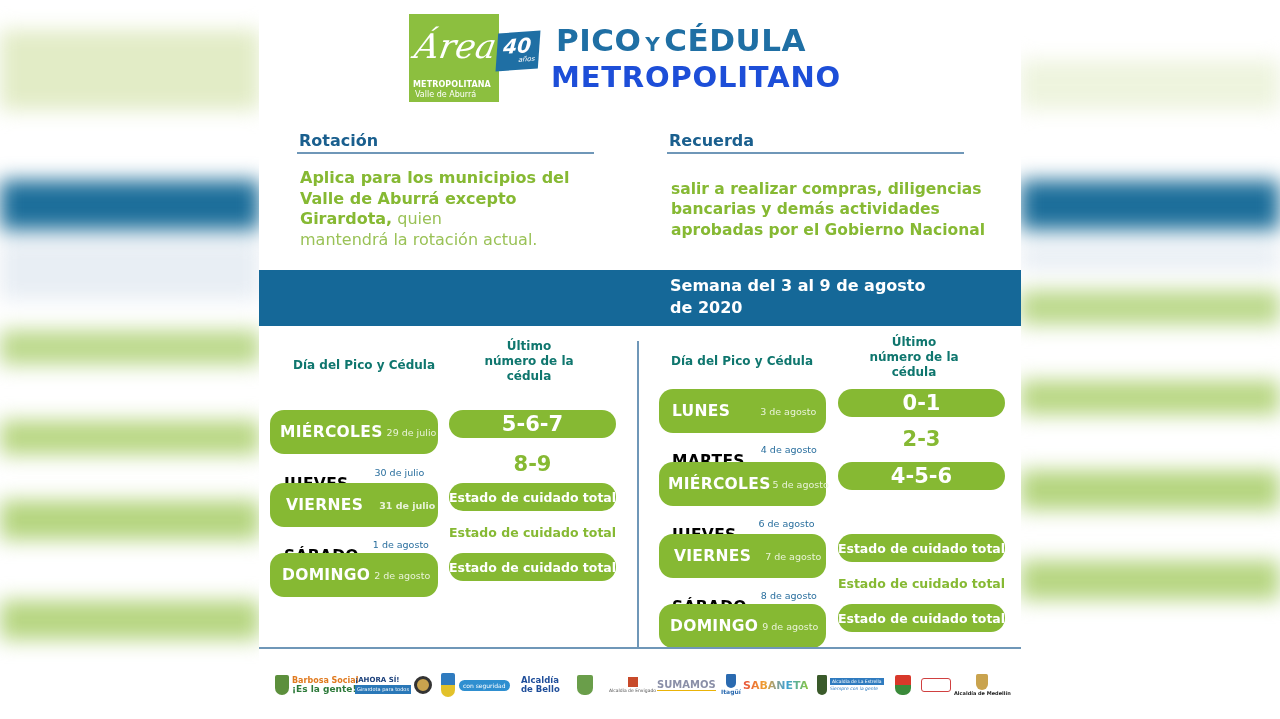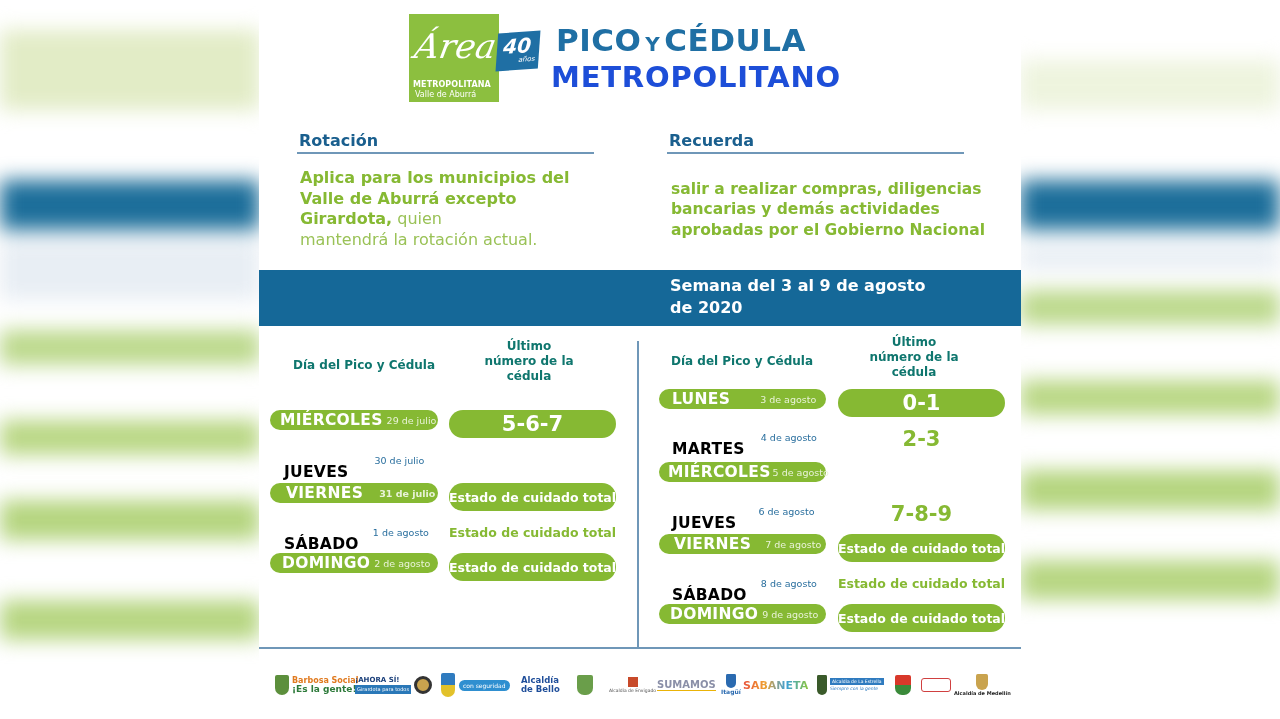--- a/index.html
+++ b/index.html
@@ -43,21 +43,21 @@
   .light { font-weight: normal; color: #9ac257; }
 
   
   .week-band { position: absolute; left: 0; top: 270px; width: 762px; height: 56px; background: #156898; }
   .week-band .wk { position: absolute; color: #fff; font-weight: bold; font-size: 16px; line-height: 22px; }
 
   
   .col-head { position: absolute; color: #0f766e; font-weight: bold; font-size: 12px; line-height: 15px; text-align: center; }
   .vdiv { position: absolute; left: 378px; top: 341px; width: 2px; height: 307px; background: #6f97b8; }
   .hdiv { position: absolute; left: 0; top: 647px; width: 762px; height: 2px; background: #6f97b8; }
-  .day { position: absolute; height: 20px; border-radius: 14px; display: flex; align-items: center; }
+  .day { position: absolute; height: 44px; border-radius: 14px; display: flex; align-items: center; }
   .day.pill { background: #86b933; }
   .day .dname { font-weight: bold; font-size: 15.5px; letter-spacing: 0.3px; white-space: nowrap; }
   .day.pill .dname { color: #fff; }
   .day.plain .dname { color: #000000; margin-top: 23px; }
   .day .ddate { font-size: 9.5px; white-space: nowrap; }
   .day.pill .ddate { color: #e9f3d8; }
   .day.plain .ddate { color: #2a6f9e; }
 
   .num { position: absolute; height: 28px; border-radius: 14px; display: flex; align-items: center; justify-content: center; font-weight: bold; white-space: nowrap; }
   .num.pill { background: #86b933; color: #fff; }
@@ -139,20 +139,21 @@
   <div class="day pill" style="left:11px; top:410px; width:168px; padding-left:10px;">
     <span class="dname">MIÉRCOLES</span>
     <span class="ddate" style="margin-left:4px;">29 de julio</span>
   </div>
   <div class="num pill big" style="left:190px; top:410px; width:167px;">5-6-7</div>
 
   <div class="day plain" style="left:11px; top:450px; width:168px; padding-left:14px;">
     <span class="dname">JUEVES</span>
     <span class="ddate" style="margin-left:26px;">30 de julio</span>
   </div>
+  <div class="num plain big" style="left:190px; top:450px; width:167px;">8-9</div>
 
   <div class="day pill" style="left:11px; top:483px; width:168px; padding-left:16px;">
     <span class="dname">VIERNES</span>
     <span class="ddate" style="margin-left:16px;font-weight:bold;">31 de julio</span>
   </div>
   <div class="num pill txt" style="left:190px; top:483px; width:167px;">Estado de cuidado total</div>
 
   <div class="day plain" style="left:11px; top:522px; width:168px; padding-left:14px;">
     <span class="dname">SÁBADO</span>
     <span class="ddate" style="margin-left:14px;">1 de agosto</span>
@@ -183,26 +184,26 @@
   <div class="day plain" style="left:400px; top:427px; width:167px; padding-left:13px;">
     <span class="dname">MARTES</span>
     <span class="ddate" style="margin-left:16px;">4 de agosto</span>
   </div>
   <div class="num plain big" style="left:579px; top:425px; width:167px;">2-3</div>
 
   <div class="day pill" style="left:400px; top:462px; width:167px; padding-left:9px;">
     <span class="dname">MIÉRCOLES</span>
     <span class="ddate" style="margin-left:2px;">5 de agosto</span>
   </div>
+  <div class="num pill big" style="left:579px; top:462px; width:167px;">4-5-6</div>
 
   <div class="day plain" style="left:400px; top:501px; width:167px; padding-left:13px;">
     <span class="dname">JUEVES</span>
     <span class="ddate" style="margin-left:22px;">6 de agosto</span>
   </div>
-  <div class="num plain big" style="left:579px; top:500px; width:167px;">7-8-9</div>
 
   <div class="day pill" style="left:400px; top:534px; width:167px; padding-left:15px;">
     <span class="dname">VIERNES</span>
     <span class="ddate" style="margin-left:14px;">7 de agosto</span>
   </div>
   <div class="num pill txt" style="left:579px; top:534px; width:167px;">Estado de cuidado total</div>
 
   <div class="day plain" style="left:400px; top:573px; width:167px; padding-left:13px;">
     <span class="dname">SÁBADO</span>
     <span class="ddate" style="margin-left:14px;">8 de agosto</span>

